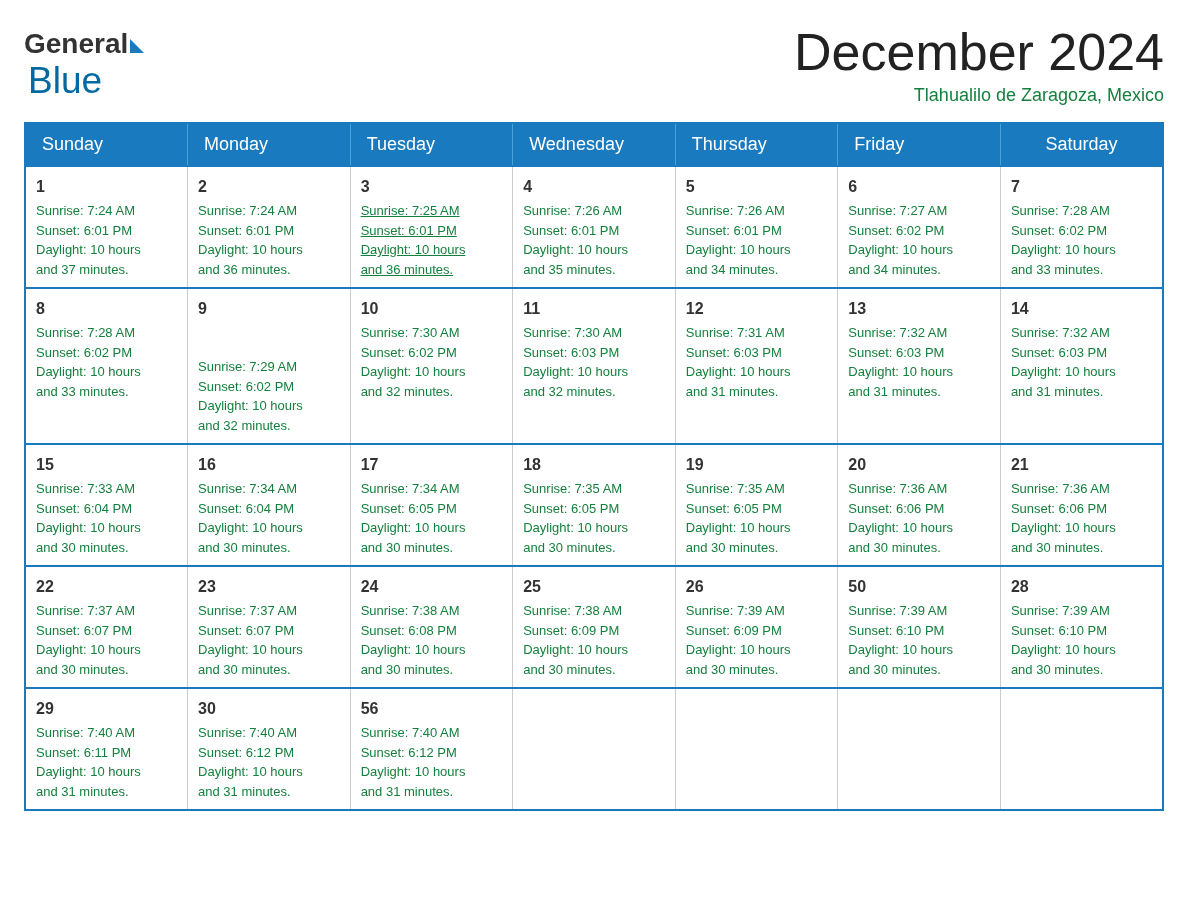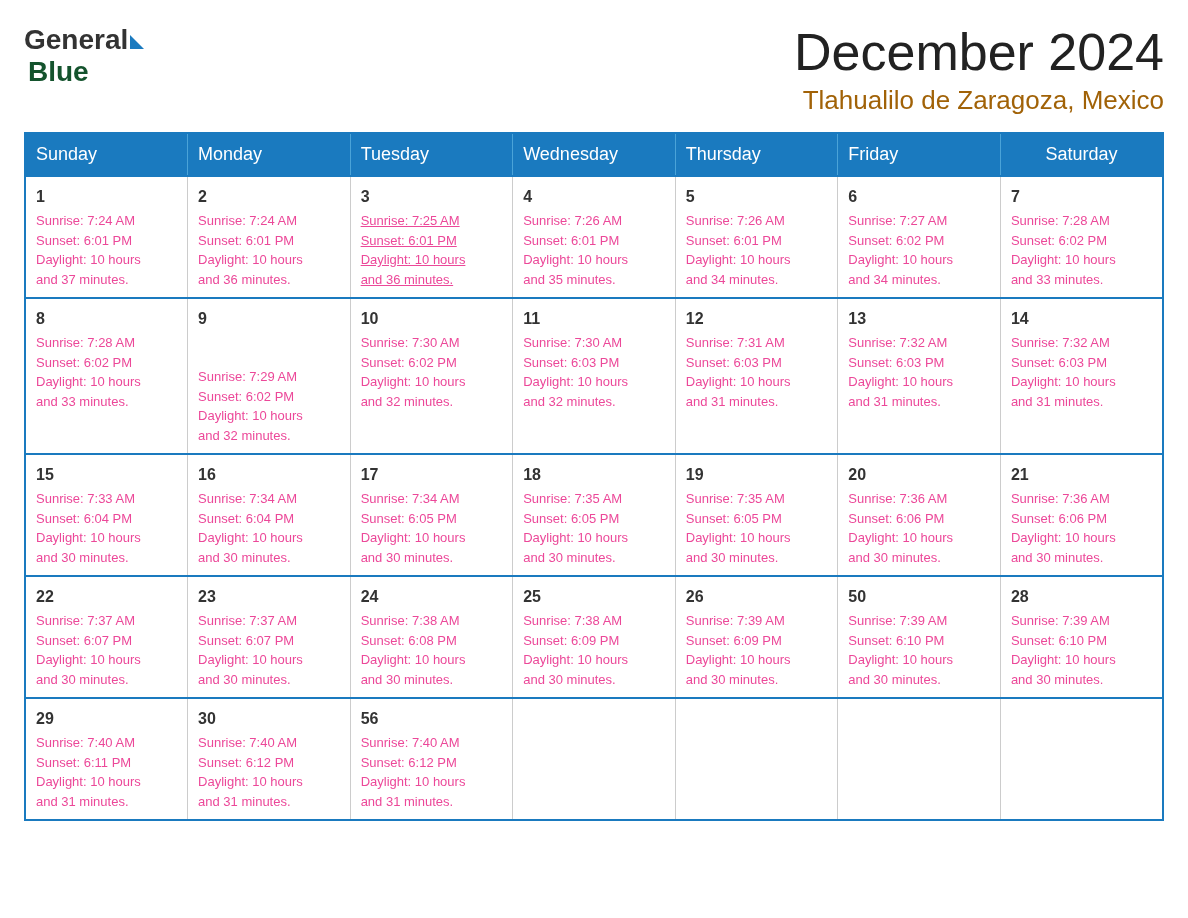--- a/index.html
+++ b/index.html
@@ -6,32 +6,32 @@
     body {
       font-family: Arial, sans-serif;
       background: #fff;
       padding: 24px;
       width: 1188px;
       min-height: 918px;
     }
     .header {
       display: flex;
       justify-content: space-between;
-      align-items: flex-start;
+      align-items: center;
       margin-bottom: 16px;
     }
     .logo-text-general {
       font-size: 28px;
       font-weight: bold;
       color: #333;
     }
     .logo-text-blue {
-      font-size: 28px;
-      font-weight: bold;
-      color: #14532d;
+      font-size: 37px;
+      font-weight: normal;
+      color: #0369a1;
     }
     .logo-arrow {
       width: 0;
       height: 0;
       border-left: 14px solid #1a7abf;
       border-top: 14px solid transparent;
       border-bottom: 0px solid transparent;
       margin-left: 2px;
       margin-top: 4px;
     }
@@ -46,37 +46,37 @@
     .title-area {
       text-align: right;
     }
     .calendar-title {
       font-size: 52px;
       font-weight: normal;
       color: #222;
       line-height: 1.1;
     }
     .calendar-subtitle {
-      font-size: 26px;
-      color: #a16207;
+      font-size: 18px;
+      color: #15803d;
       margin-top: 4px;
     }
     table {
       width: 100%;
       border-collapse: collapse;
       border: 2px solid #1a7abf;
     }
     thead tr {
       background-color: #1a7abf;
     }
     thead th {
       color: #fff;
       font-size: 18px;
       font-weight: normal;
-      padding: 10px 10px;
+      padding: 10px 16px;
       text-align: left;
       border-right: 1px solid #4aa3d8;
     }
     thead th:last-child {
       border-right: none;
       text-align: center;
     }
     tbody tr {
       border-top: 2px solid #1a7abf;
     }
@@ -94,21 +94,21 @@
       border-right: none;
     }
     .day-number {
       font-size: 16px;
       font-weight: bold;
       display: block;
       margin-bottom: 2px;
     }
     .day-info {
       font-size: 13px;
-      color: #ec4899;
+      color: #15803d;
     }
   </style>
 </head>
 <body>
 
 <div class="header">
   <div class="logo-area">
     <div class="logo-row">
       <span class="logo-text-general">General</span>
       <div class="logo-arrow"></div>

